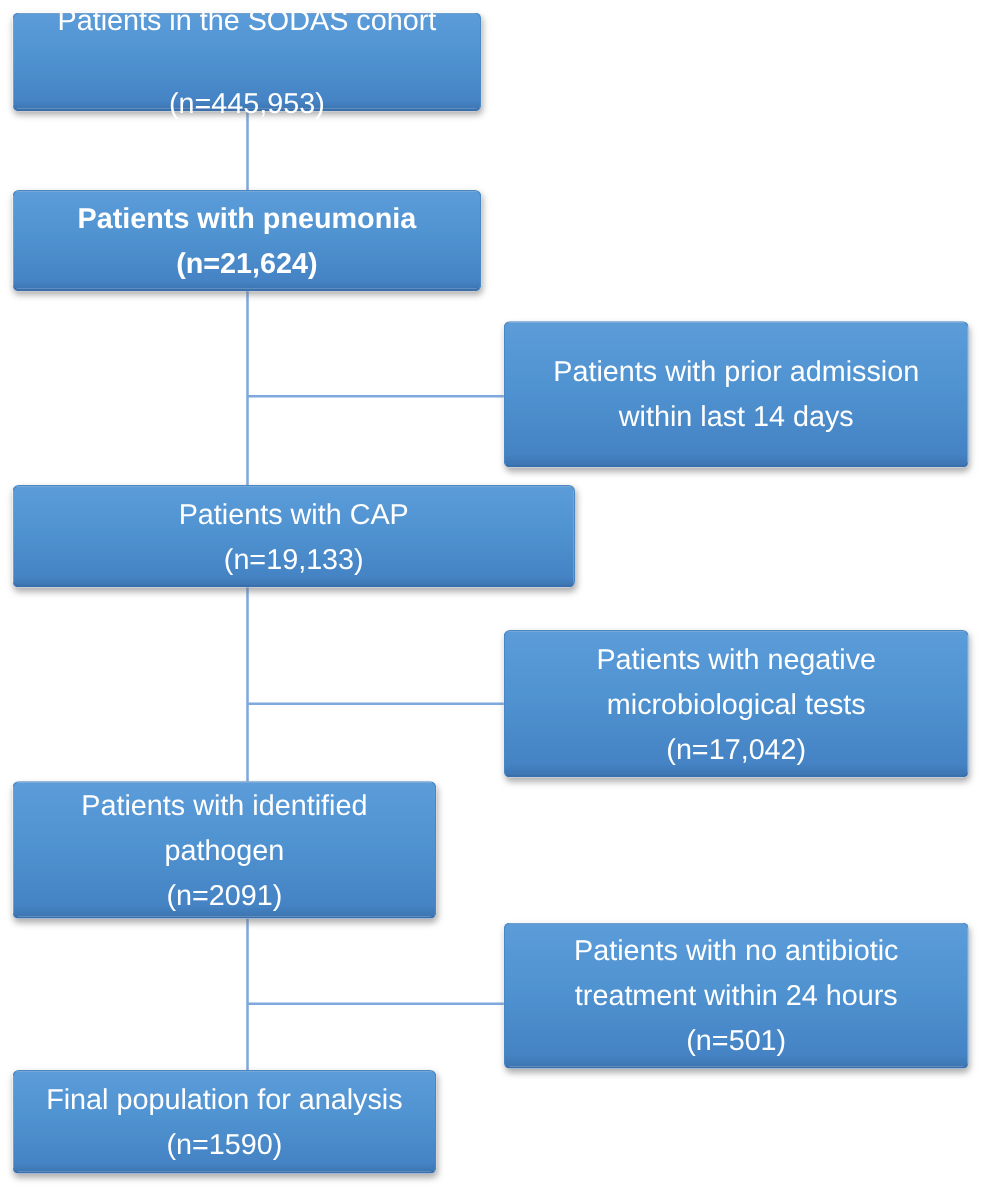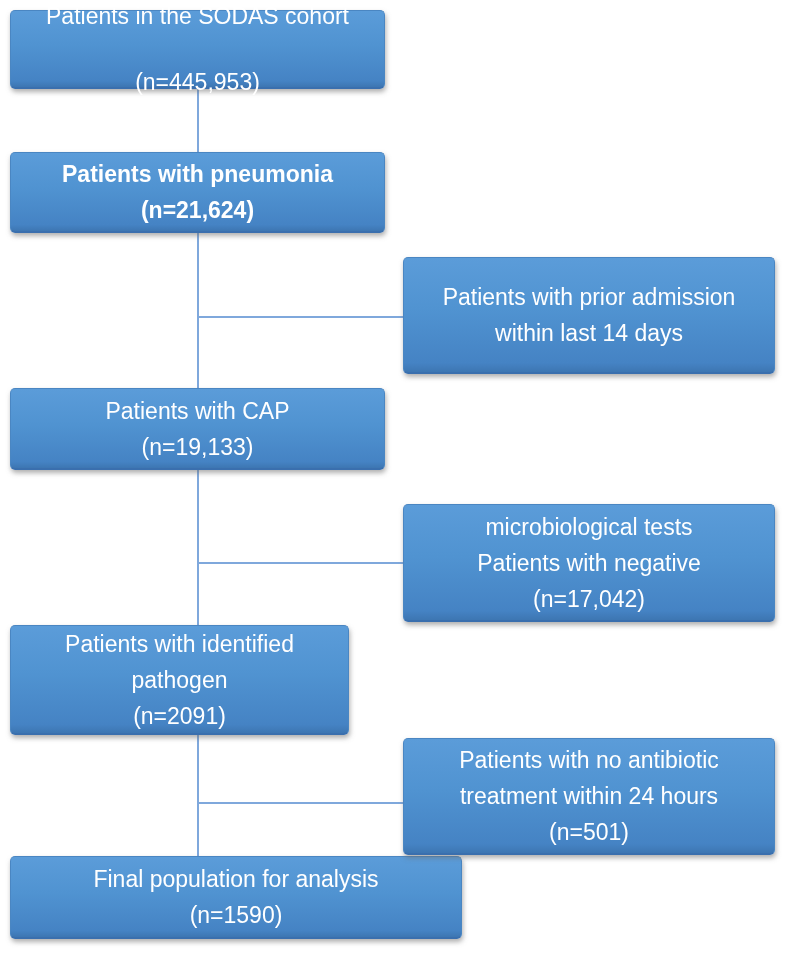--- a/index.html
+++ b/index.html
@@ -66,44 +66,44 @@
   <div class="box" style="left:10px; top:10px; width:375px; height:79px;gap:30px;">
     <span class="line">Patients in the SODAS cohort</span>
     <span class="line">(n=445,953)</span>
   </div>
 
   <div class="box" style="left:10px; top:152px; width:375px; height:81px;font-weight:bold;">
     <span class="line">Patients with pneumonia</span>
     <span class="line">(n=21,624)</span>
   </div>
 
-  <div class="box" style="left:10px; top:388px; width:375px; height:82px;">
+  <div class="box" style="left:10px; top:388px; width:450px; height:82px;">
     <span class="line">Patients with CAP</span>
     <span class="line">(n=19,133)</span>
   </div>
 
   <div class="box" style="left:10px; top:625px; width:339px; height:110px;">
     <span class="line">Patients with identified</span>
     <span class="line">pathogen</span>
     <span class="line">(n=2091)</span>
   </div>
 
-  <div class="box" style="left:10px; top:856px; width:452px; height:83px;">
+  <div class="box" style="left:10px; top:856px; width:339px; height:83px;">
     <span class="line">Final population for analysis</span>
     <span class="line">(n=1590)</span>
   </div>
 
   <div class="box" style="left:403px; top:257px; width:372px; height:117px;">
     <span class="line">Patients with prior admission</span>
     <span class="line">within last 14 days</span>
   </div>
 
   <div class="box" style="left:403px; top:504px; width:372px; height:118px;">
+    <span class="line">Patients with negative</span>
     <span class="line">microbiological tests</span>
-    <span class="line">Patients with negative</span>
     <span class="line">(n=17,042)</span>
   </div>
 
   <div class="box" style="left:403px; top:738px; width:372px; height:117px;">
     <span class="line">Patients with no antibiotic</span>
     <span class="line">treatment within 24 hours</span>
     <span class="line">(n=501)</span>
   </div>
 
 </div>

